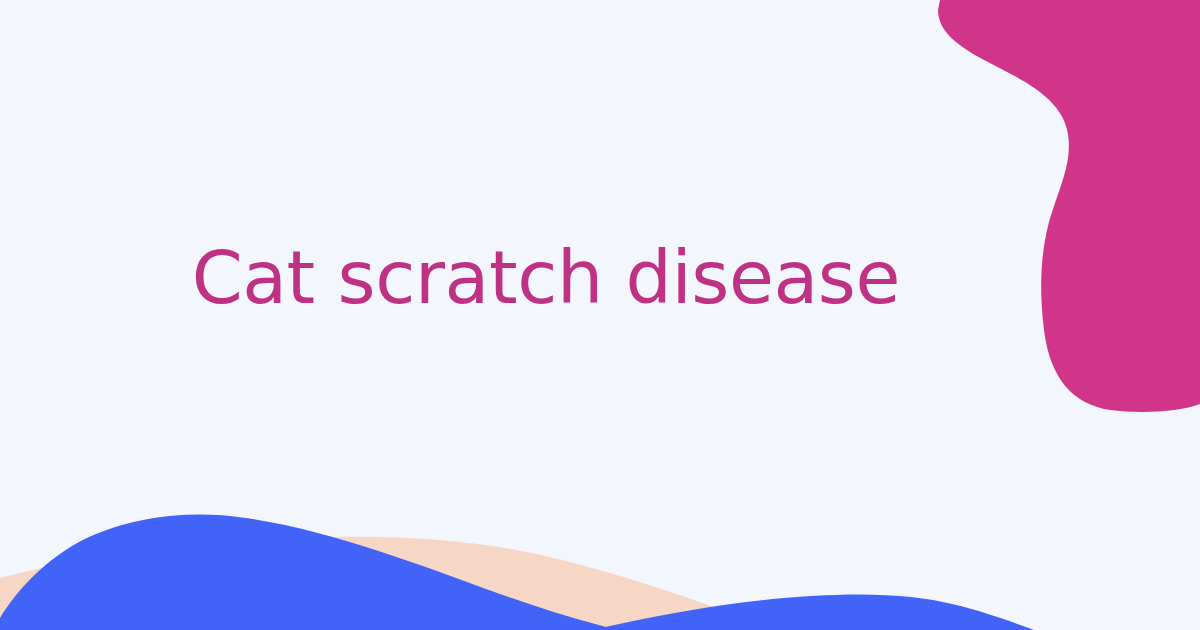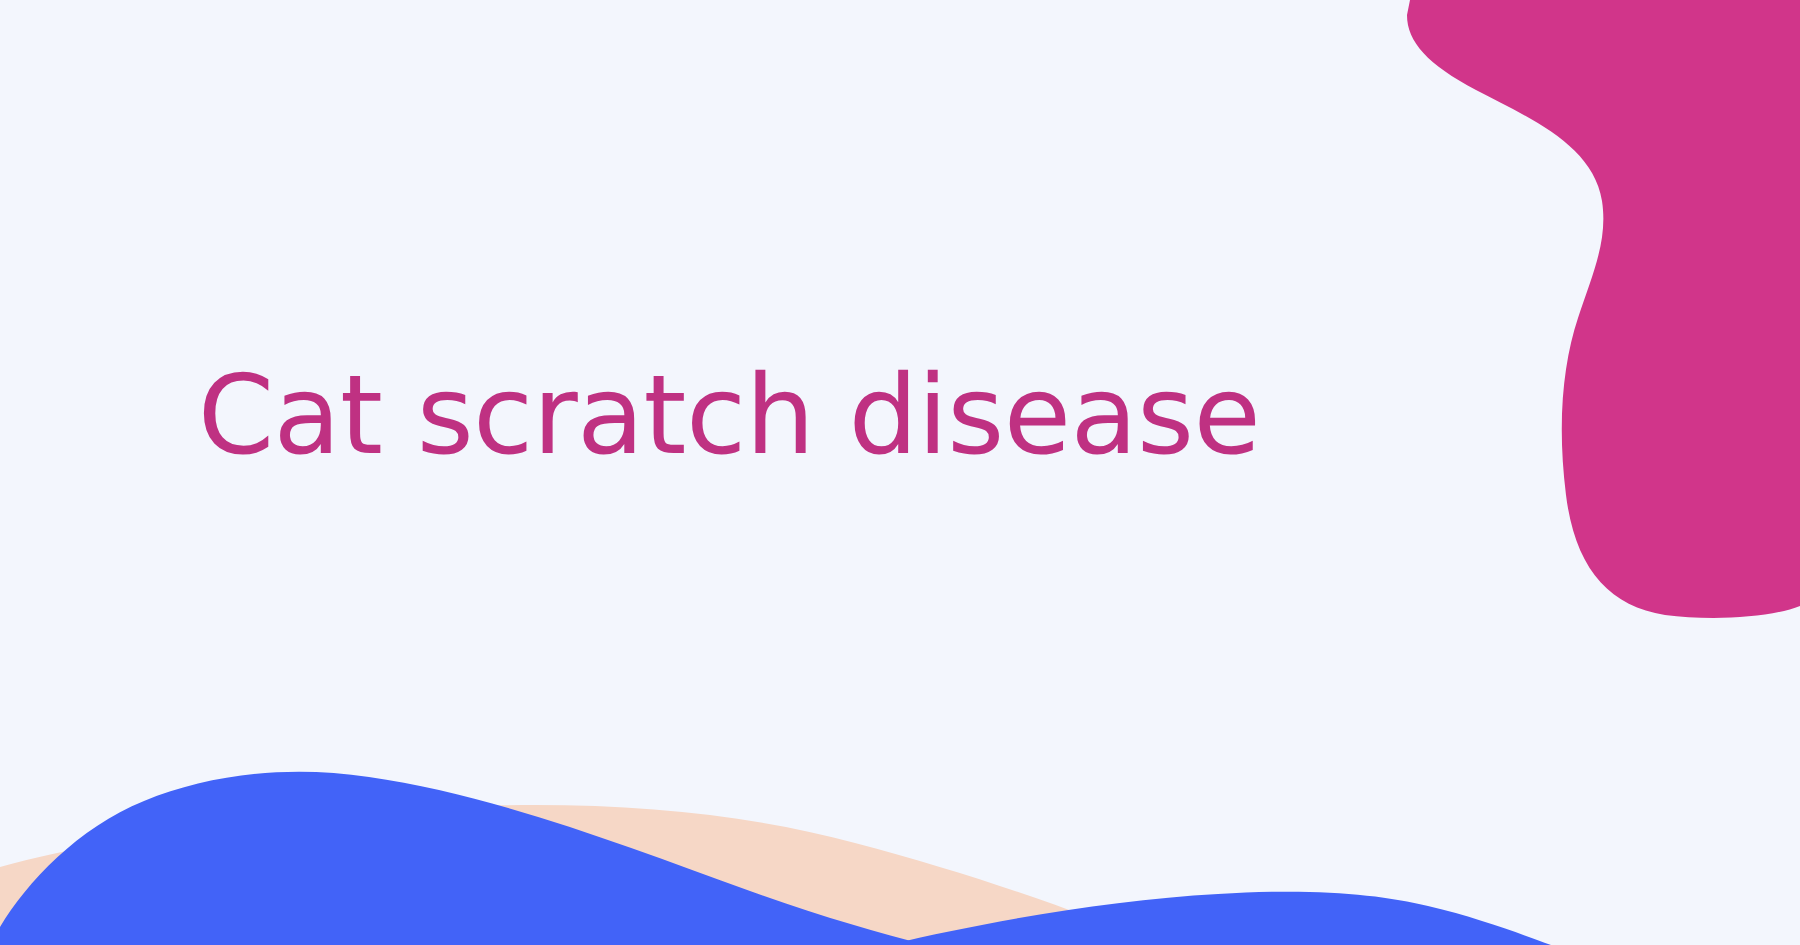--- a/index.html
+++ b/index.html
@@ -33,21 +33,21 @@
   }
 
   #title-wrap {
     position: absolute;
     left: 0;
     top: 0;
     width: 1200px;
     height: 630px;
     display: flex;
     align-items: center;
-    justify-content: center;
+    justify-content: flex-end;
     box-sizing: border-box;
     padding-left: 72px;
     padding-right: 300px;
   }
 
   #page-title {
     margin: 0;
     font-family: "DejaVu Sans", "Liberation Sans", sans-serif;
     font-size: 73px;
     line-height: 1.06;

